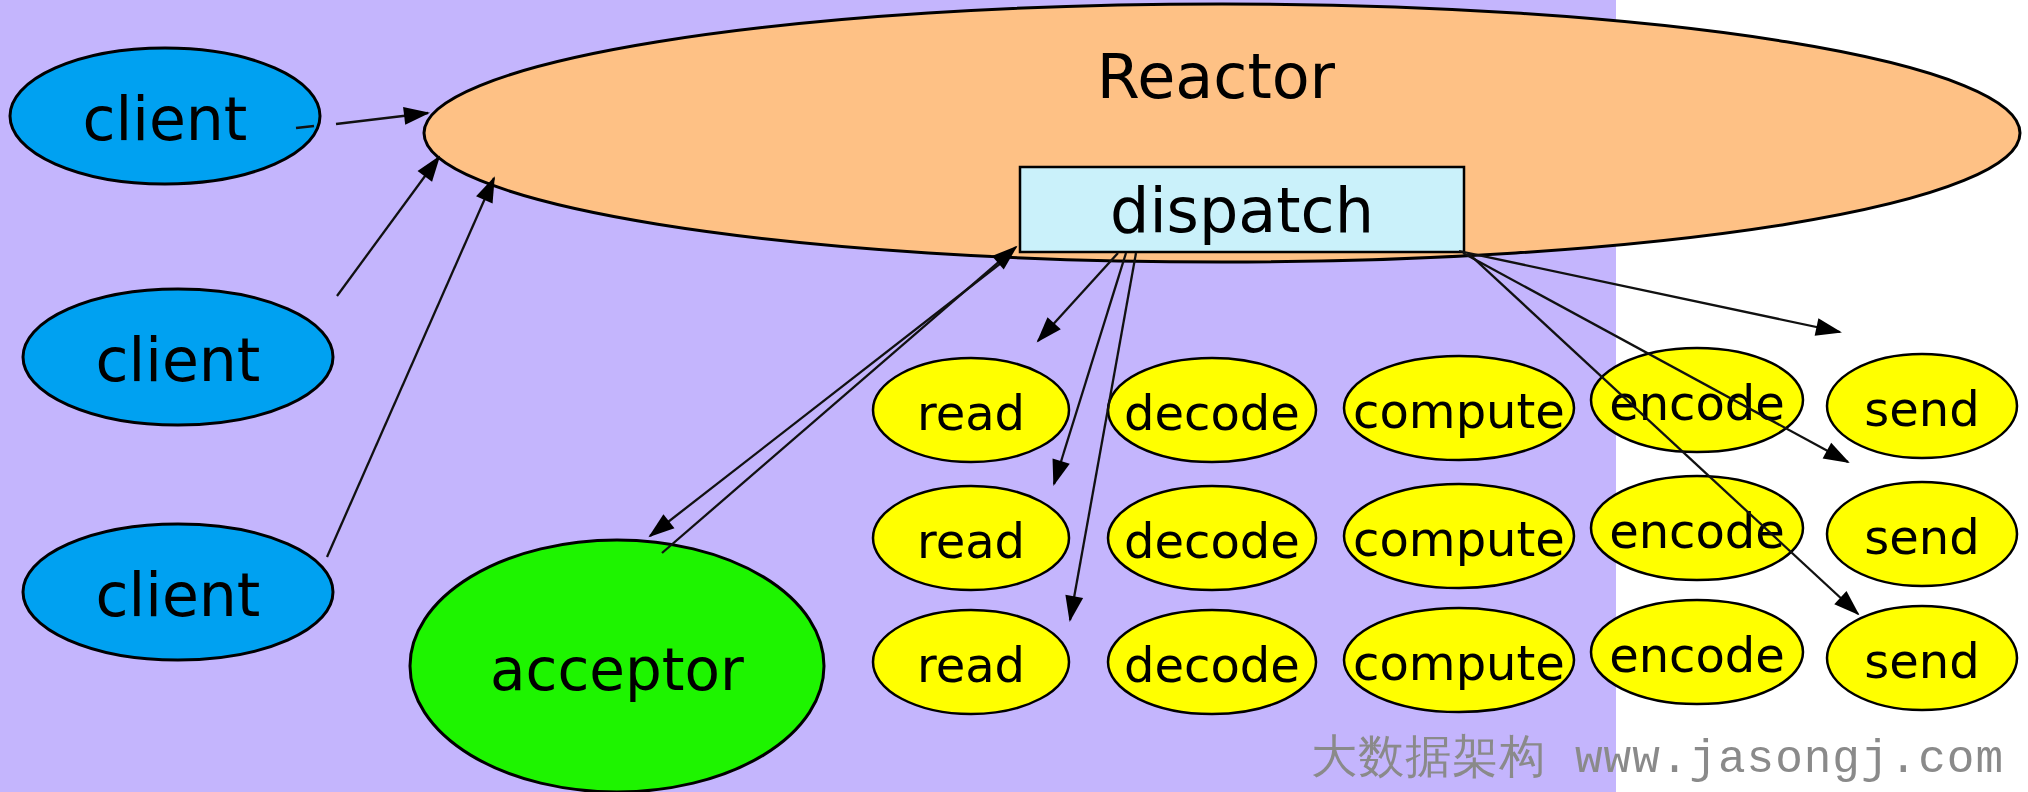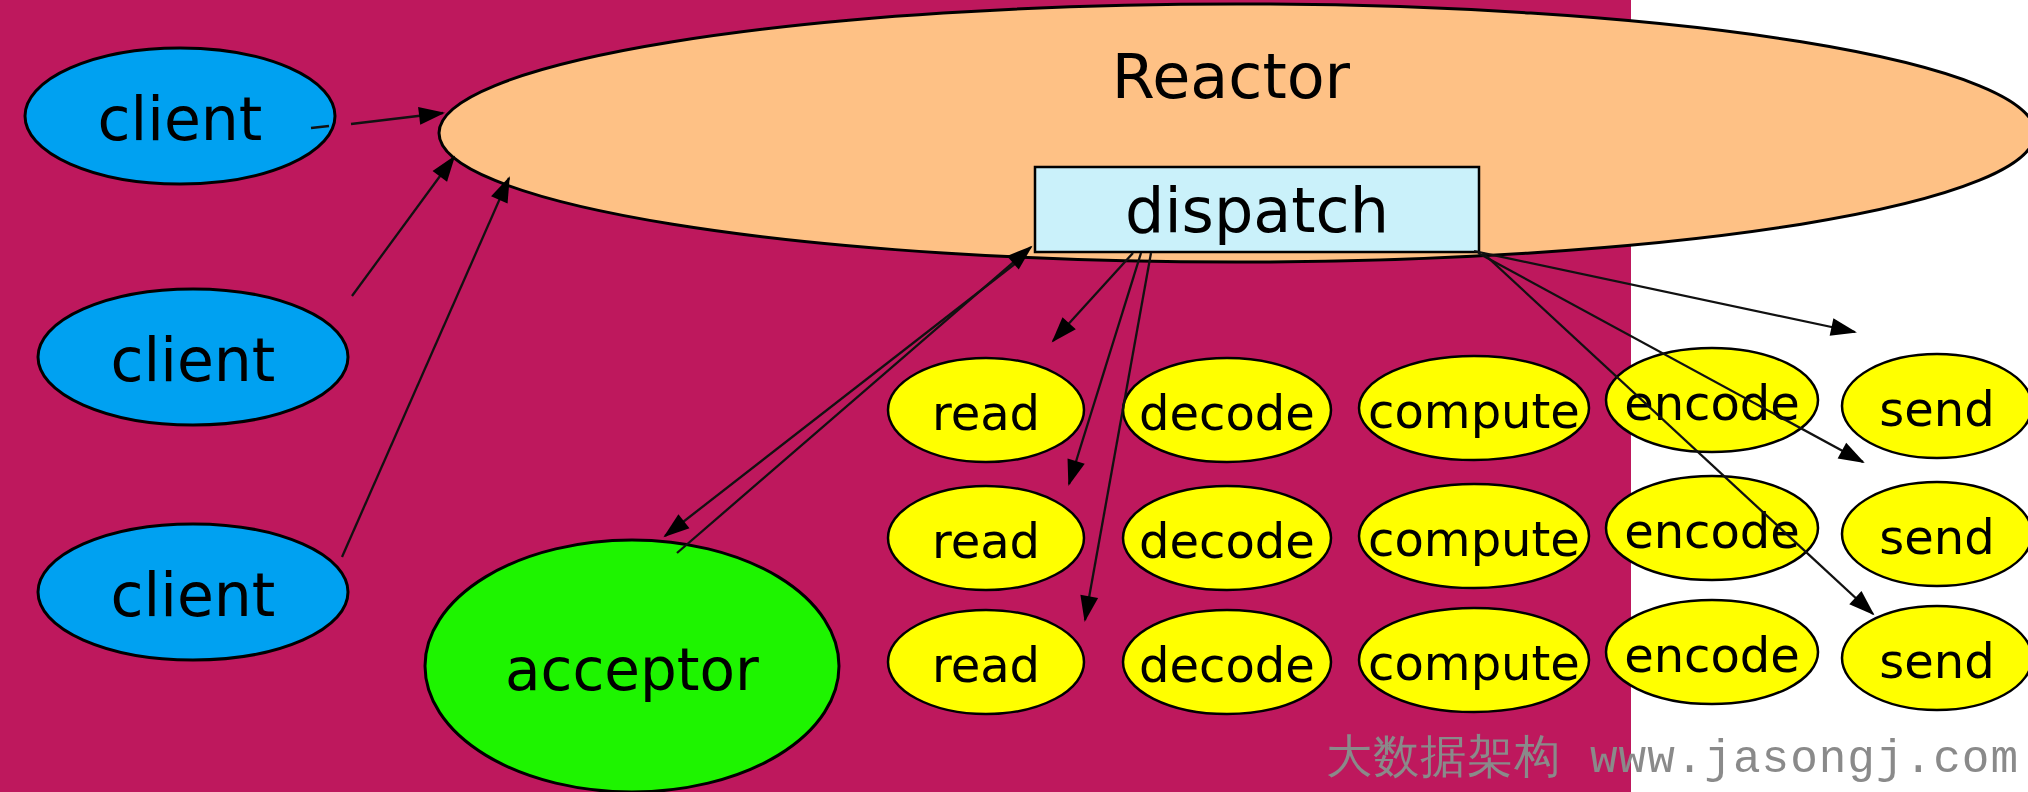--- a/index.html
+++ b/index.html
@@ -7,22 +7,21 @@
     padding: 0;
     background: #ffffff;
     width: 2028px;
     height: 792px;
     overflow: hidden;
   }
   .canvas {
     position: relative;
     width: 1616px;
     height: 792px;
-    background: #be185d;
-    padding-left: 15px;
+    background: #c4b5fd;
   }
   svg { display: block; }
   .node-label {
     font-family: "DejaVu Sans", "Liberation Sans", sans-serif;
     fill: #000000;
     text-anchor: middle;
     dominant-baseline: central;
   }
   .lbl-reactor  { font-size: 62px; }
   .lbl-dispatch { font-size: 62px; }

